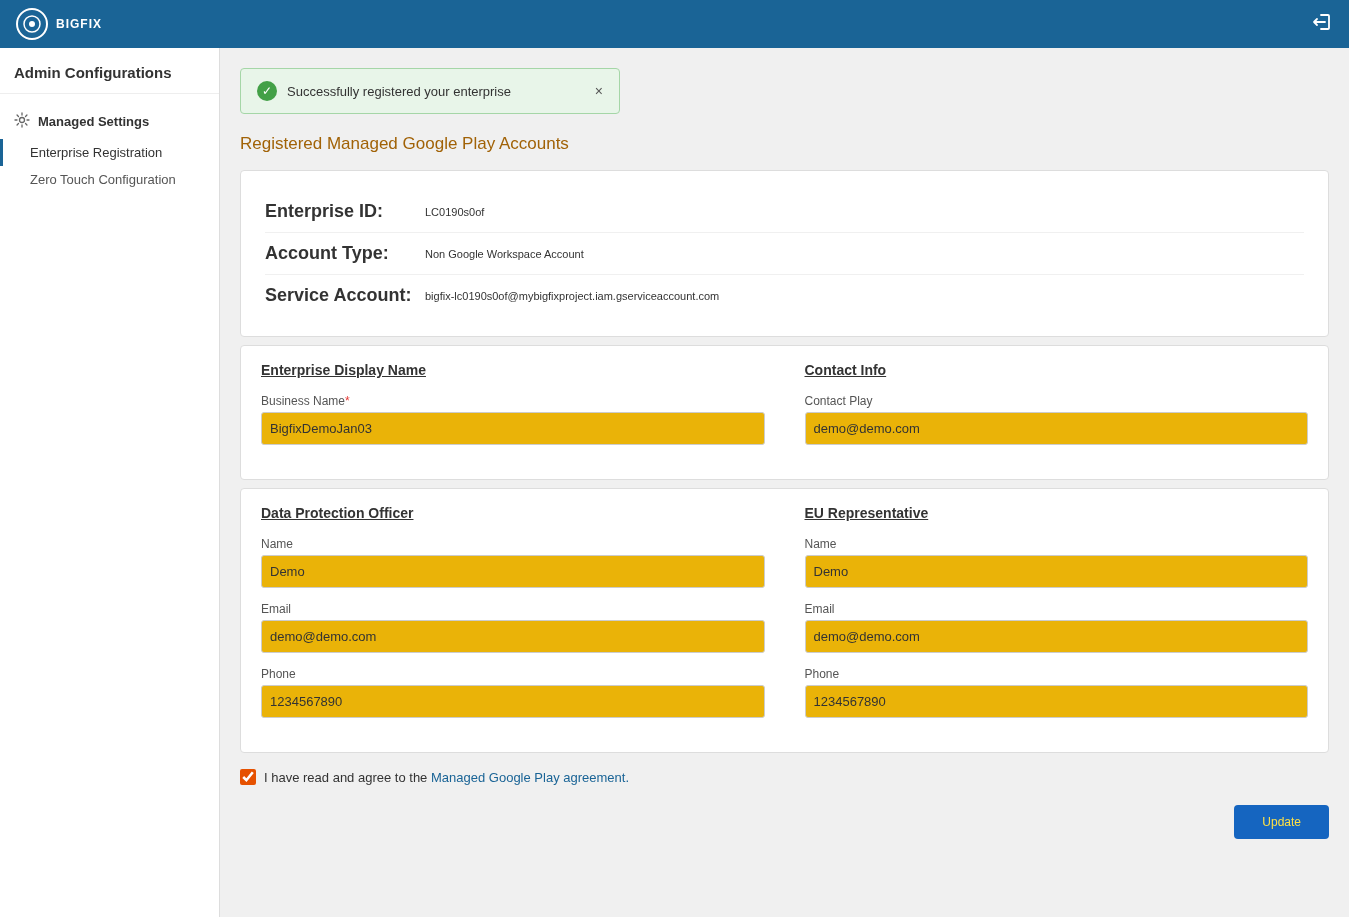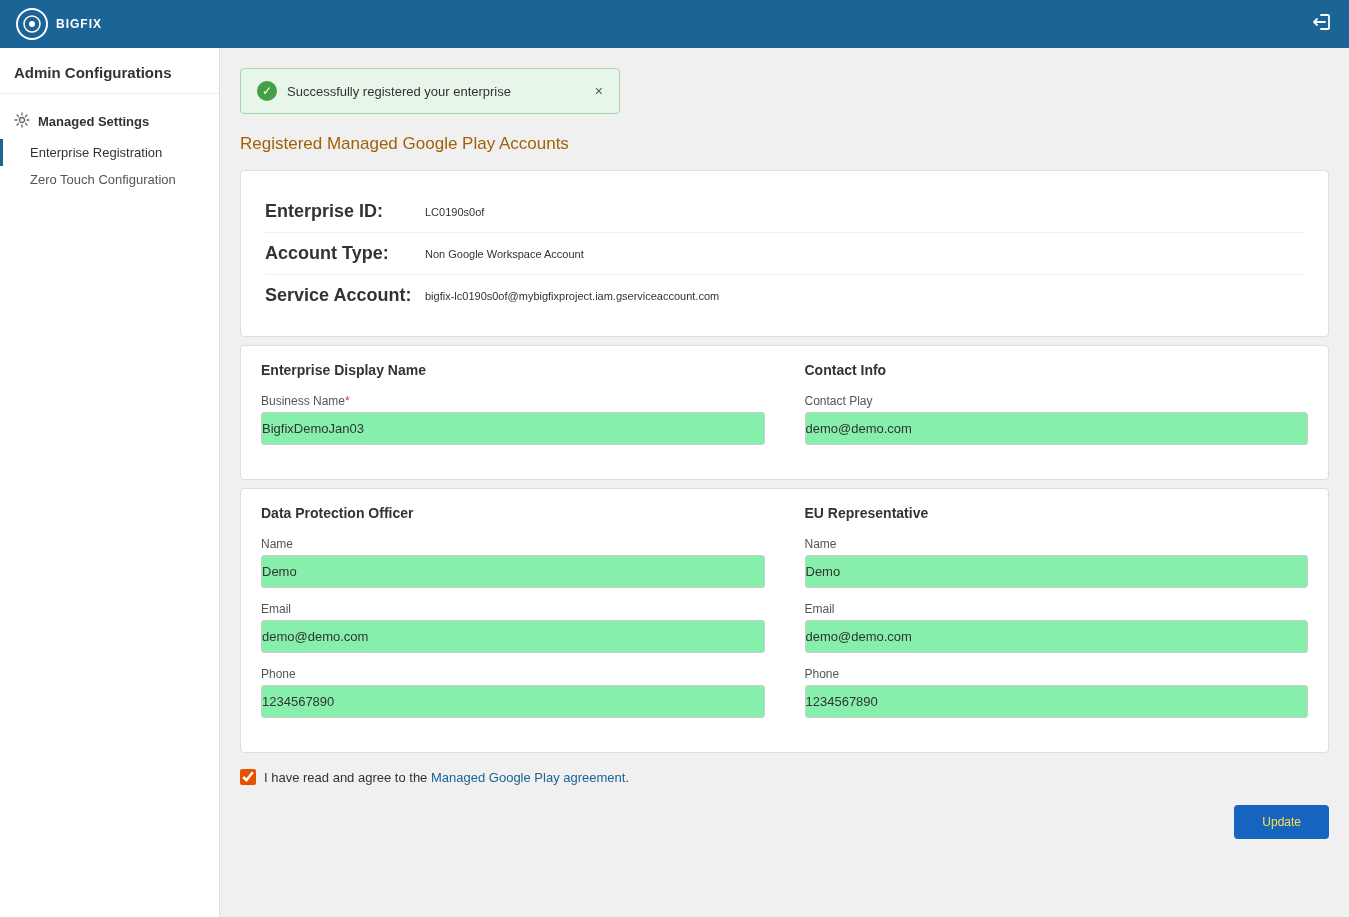--- a/index.html
+++ b/index.html
@@ -176,40 +176,41 @@
     }
     .form-column {
       flex: 1;
     }
     .form-col-header {
       font-size: 14px;
       font-weight: bold;
       color: #333;
       margin-bottom: 12px;
       padding-bottom: 4px;
+      text-decoration: underline;
     }
     .form-group {
       margin-bottom: 14px;
     }
     .form-label {
       font-size: 12px;
       color: #555;
       margin-bottom: 4px;
       display: block;
     }
     .form-label .required {
       color: #e53935;
     }
     .form-input {
       width: 100%;
-      padding: 8px 0;
+      padding: 8px 8px;
       border: 1px solid #ccc;
       border-radius: 3px;
       font-size: 13px;
-      background: #86efac;
+      background: #eab308;
       color: #333;
     }
 
     
     .checkbox-row {
       display: flex;
       align-items: center;
       gap: 8px;
       margin: 16px 0 10px 0;
       font-size: 13px;

